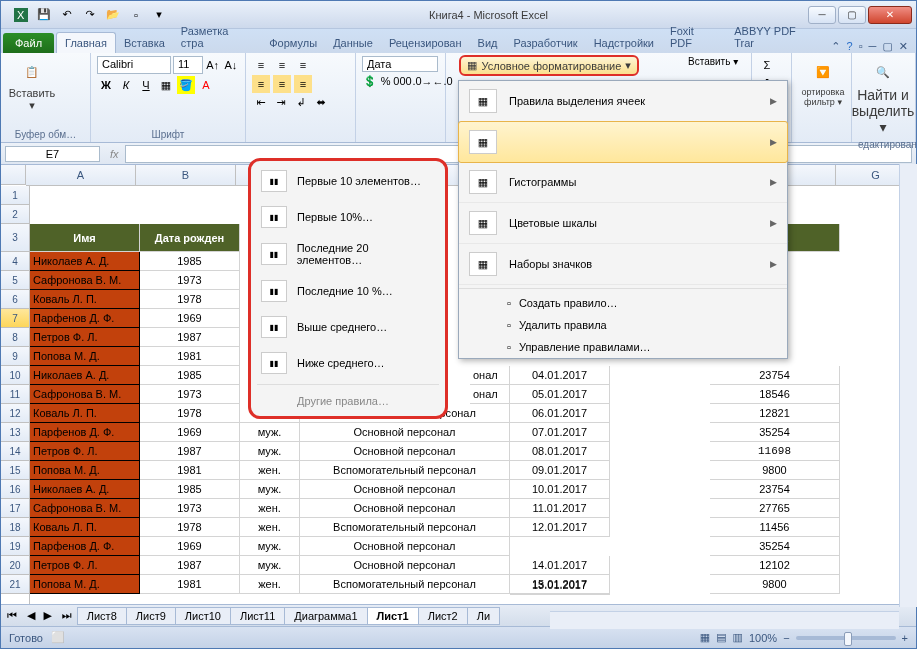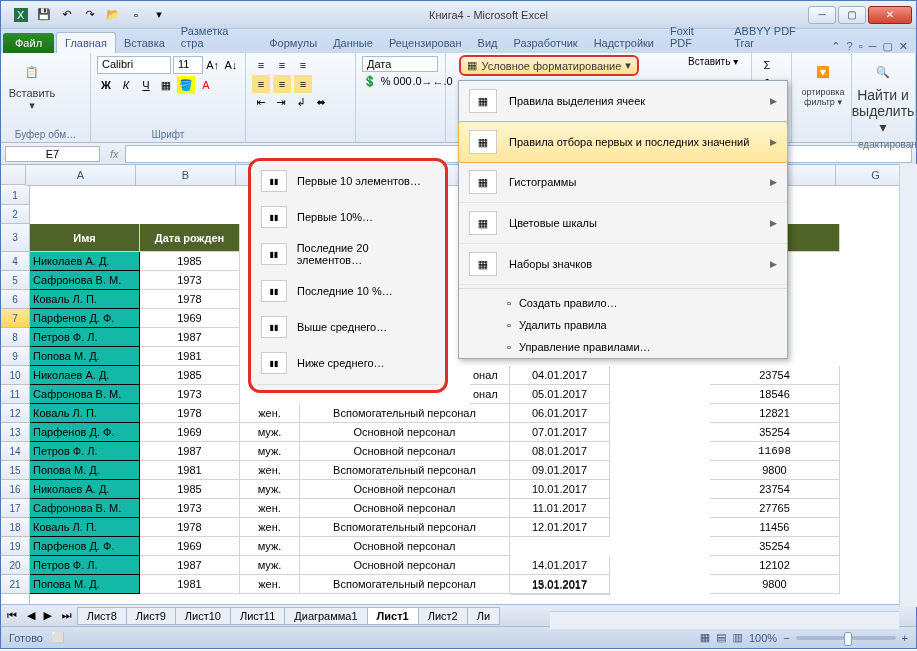--- a/index.html
+++ b/index.html
@@ -32,21 +32,21 @@
 .sheet{flex:1;display:flex;overflow:hidden;position:relative;background:#fff}
 .rowheads{display:flex;flex-direction:column;border-right:1px solid #c0c0c0}
 .colheads{display:flex;border-bottom:1px solid #c0c0c0}
 .corner{width:28px;height:20px;background:linear-gradient(#f4f7fc,#e3ebf6);border-right:1px solid #c0c0c0;border-bottom:1px solid #c0c0c0}
 .colhead{height:20px;background:linear-gradient(#f4f7fc,#e3ebf6);border-right:1px solid #c0c0c0;display:flex;align-items:center;justify-content:center;color:#3b577f}
 .rowhead{width:28px;height:19px;background:linear-gradient(#f4f7fc,#e3ebf6);border-bottom:1px solid #c0c0c0;display:flex;align-items:center;justify-content:center;color:#3b577f;font-size:10px}
 .rowhead.sel{background:linear-gradient(#ffe79c,#fdd65a)}
 .grid-body{position:relative}
 .cell{position:absolute;border-right:1px solid #d4d4d4;border-bottom:1px solid #d4d4d4;padding:1px 3px;height:19px;display:flex;align-items:center;overflow:hidden;white-space:nowrap;font-size:11px}
 .hdr{background:#4f6228;color:#fff;font-weight:bold;justify-content:center;height:28px}
-.nm{background:#14b8a6;border-right:1px solid #000;border-bottom:1px solid #000}
+.nm{background:#c2410c;border-right:1px solid #000;border-bottom:1px solid #000}
 .ctr{justify-content:center}
 .tabs-bar{height:22px;background:linear-gradient(#e6ecf5,#d3ddeb);display:flex;align-items:center;border-top:1px solid #a7bad6;font-size:10px}
 .sheet-tab{padding:2px 9px;border:1px solid #a7bad6;background:#e9eef7;margin-left:-1px}
 .sheet-tab.active{background:#fff;font-weight:bold}
 .statusbar{height:22px;background:linear-gradient(#d8e2f1,#c4d2e7);display:flex;align-items:center;padding:0 8px;font-size:10px;color:#3b577f;border-top:1px solid #a7bad6}
 .zoom{margin-left:auto;display:flex;align-items:center;gap:6px}
 .slider{width:100px;height:4px;background:#a7bad6;position:relative;border-radius:2px}
 .slider::after{content:"";position:absolute;left:48px;top:-4px;width:6px;height:12px;background:#f4f7fc;border:1px solid #8a9cb8;border-radius:2px}
 
 
@@ -340,21 +340,20 @@
   </div>
 
   <div class="cf-menu" id="cfmenu">
       <div class="cf-item">
         <div class="cf-ico">▦</div>
         <span>Правила выделения ячеек</span>
         <span class="cf-arr">▶</span>
       </div>
       <div class="cf-item hov">
         <div class="cf-ico">▦</div>
-        <span>Правила отбора первых и последних значений</span>
         <span class="cf-arr">▶</span>
       </div>
       <div class="cf-item">
         <div class="cf-ico">▦</div>
         <span>Гистограммы</span>
         <span class="cf-arr">▶</span>
       </div>
       <div class="cf-item">
         <div class="cf-ico">▦</div>
         <span>Цветовые шкалы</span>
@@ -399,20 +398,24 @@
       </div>
       <div class="sub-item">
         <div class="sub-ico">▮▮</div>
         <span>Выше среднего…</span>
       </div>
       <div class="sub-item">
         <div class="sub-ico">▮▮</div>
         <span>Ниже среднего…</span>
       </div>
       <div class="sub-sep"></div>
+      <div class="sub-item" style="color: rgb(136, 136, 136);">
+        <div style="width:26px"></div>
+        <span>Другие правила…</span>
+      </div>
     </div>
 
   <div class="scroll-v"></div>
   <div class="scroll-h"></div>
 
   <div class="tabs-bar">
     <span style="padding:0 6px">⏮</span>
     <span style="padding:0 4px">◀</span>
     <span style="padding:0 4px">▶</span>
     <span style="padding:0 6px">⏭</span>

